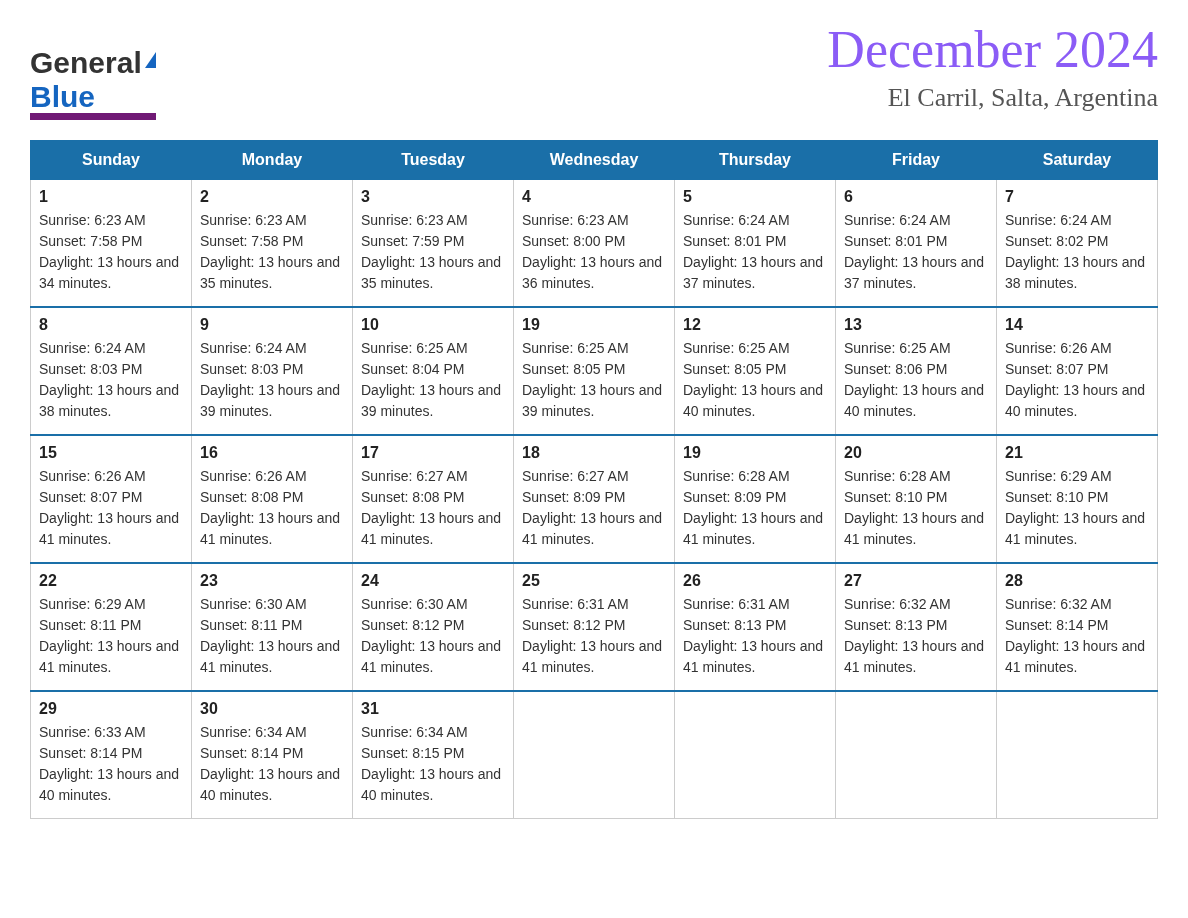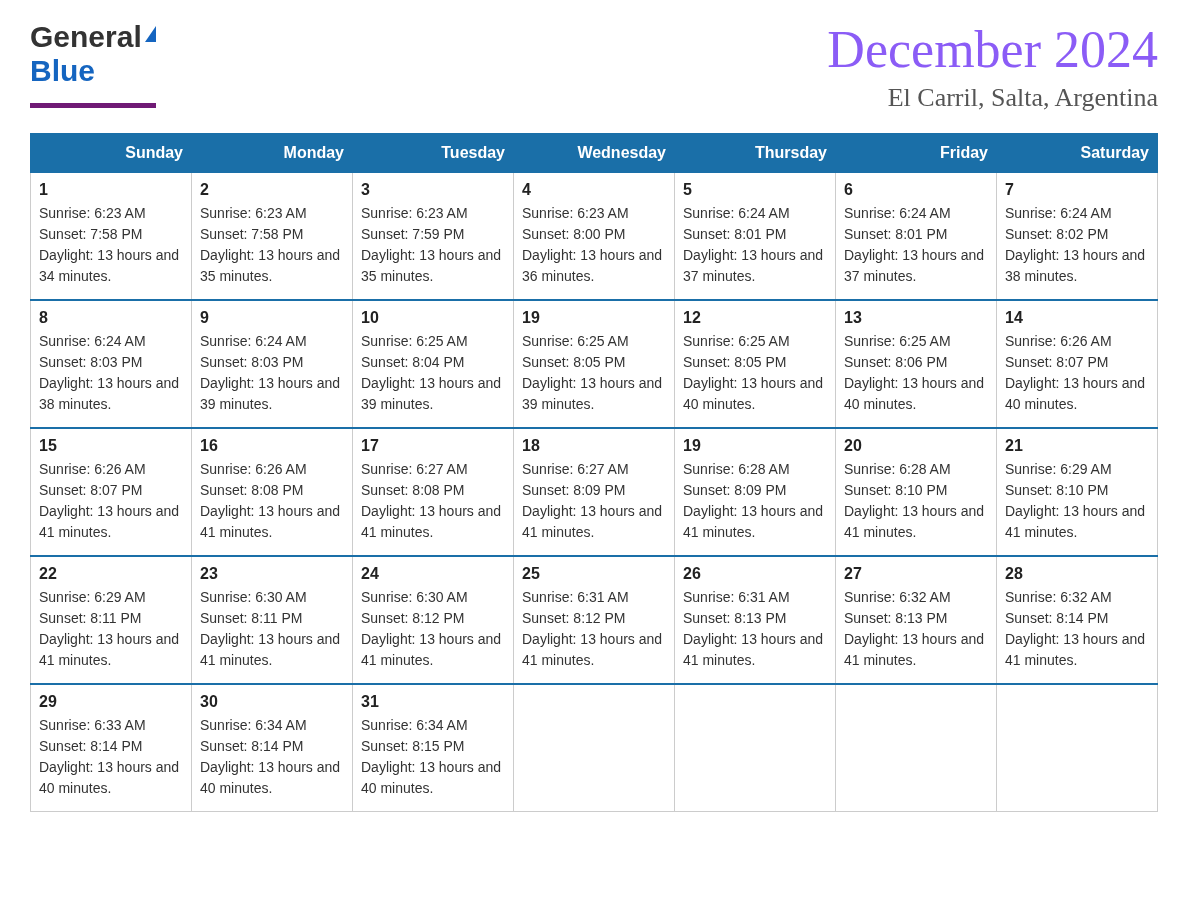--- a/index.html
+++ b/index.html
@@ -35,21 +35,21 @@
       width: 100%;
       border-collapse: collapse;
       border: 1px solid #aaa;
     }
     .calendar-table th {
       background-color: #1a6fa8;
       color: #fff;
       padding: 10px 8px;
       font-size: 16px;
       font-weight: bold;
-      text-align: right;
+      text-align: center;
       border: 1px solid #1a6fa8;
     }
     .calendar-table td {
       vertical-align: top;
       padding: 8px 8px 12px 8px;
       border: 1px solid #ccc;
       width: calc(100% / 7);
       font-size: 13px;
       color: #333;
       min-height: 90px;
@@ -68,36 +68,37 @@
     }
     .row-divider td {
       border-top: 2px solid #1a6fa8;
     }
     .empty-cell {
       background: #fff;
     }
     .logo-wrapper {
       display: flex;
       flex-direction: column;
+      margin-top: 26px;
     }
     .logo-row1 {
       display: flex;
       align-items: center;
       font-size: 30px;
       font-weight: bold;
       color: #333;
     }
     .logo-row2 {
       color: #1565c0;
       font-size: 30px;
       font-weight: bold;
-      border-bottom: 5px solid #701a75;
+      border-bottom: 7px solid #701a75;
       display: inline-block;
       line-height: 1.1;
-      padding-bottom: 16px;
+      padding-bottom: 0px;
     }
     .triangle-icon {
       display: inline-block;
       width: 0;
       height: 0;
       border-left: 11px solid transparent;
       border-right: 0px solid transparent;
       border-bottom: 16px solid #1565c0;
       margin-left: 3px;
       vertical-align: middle;

